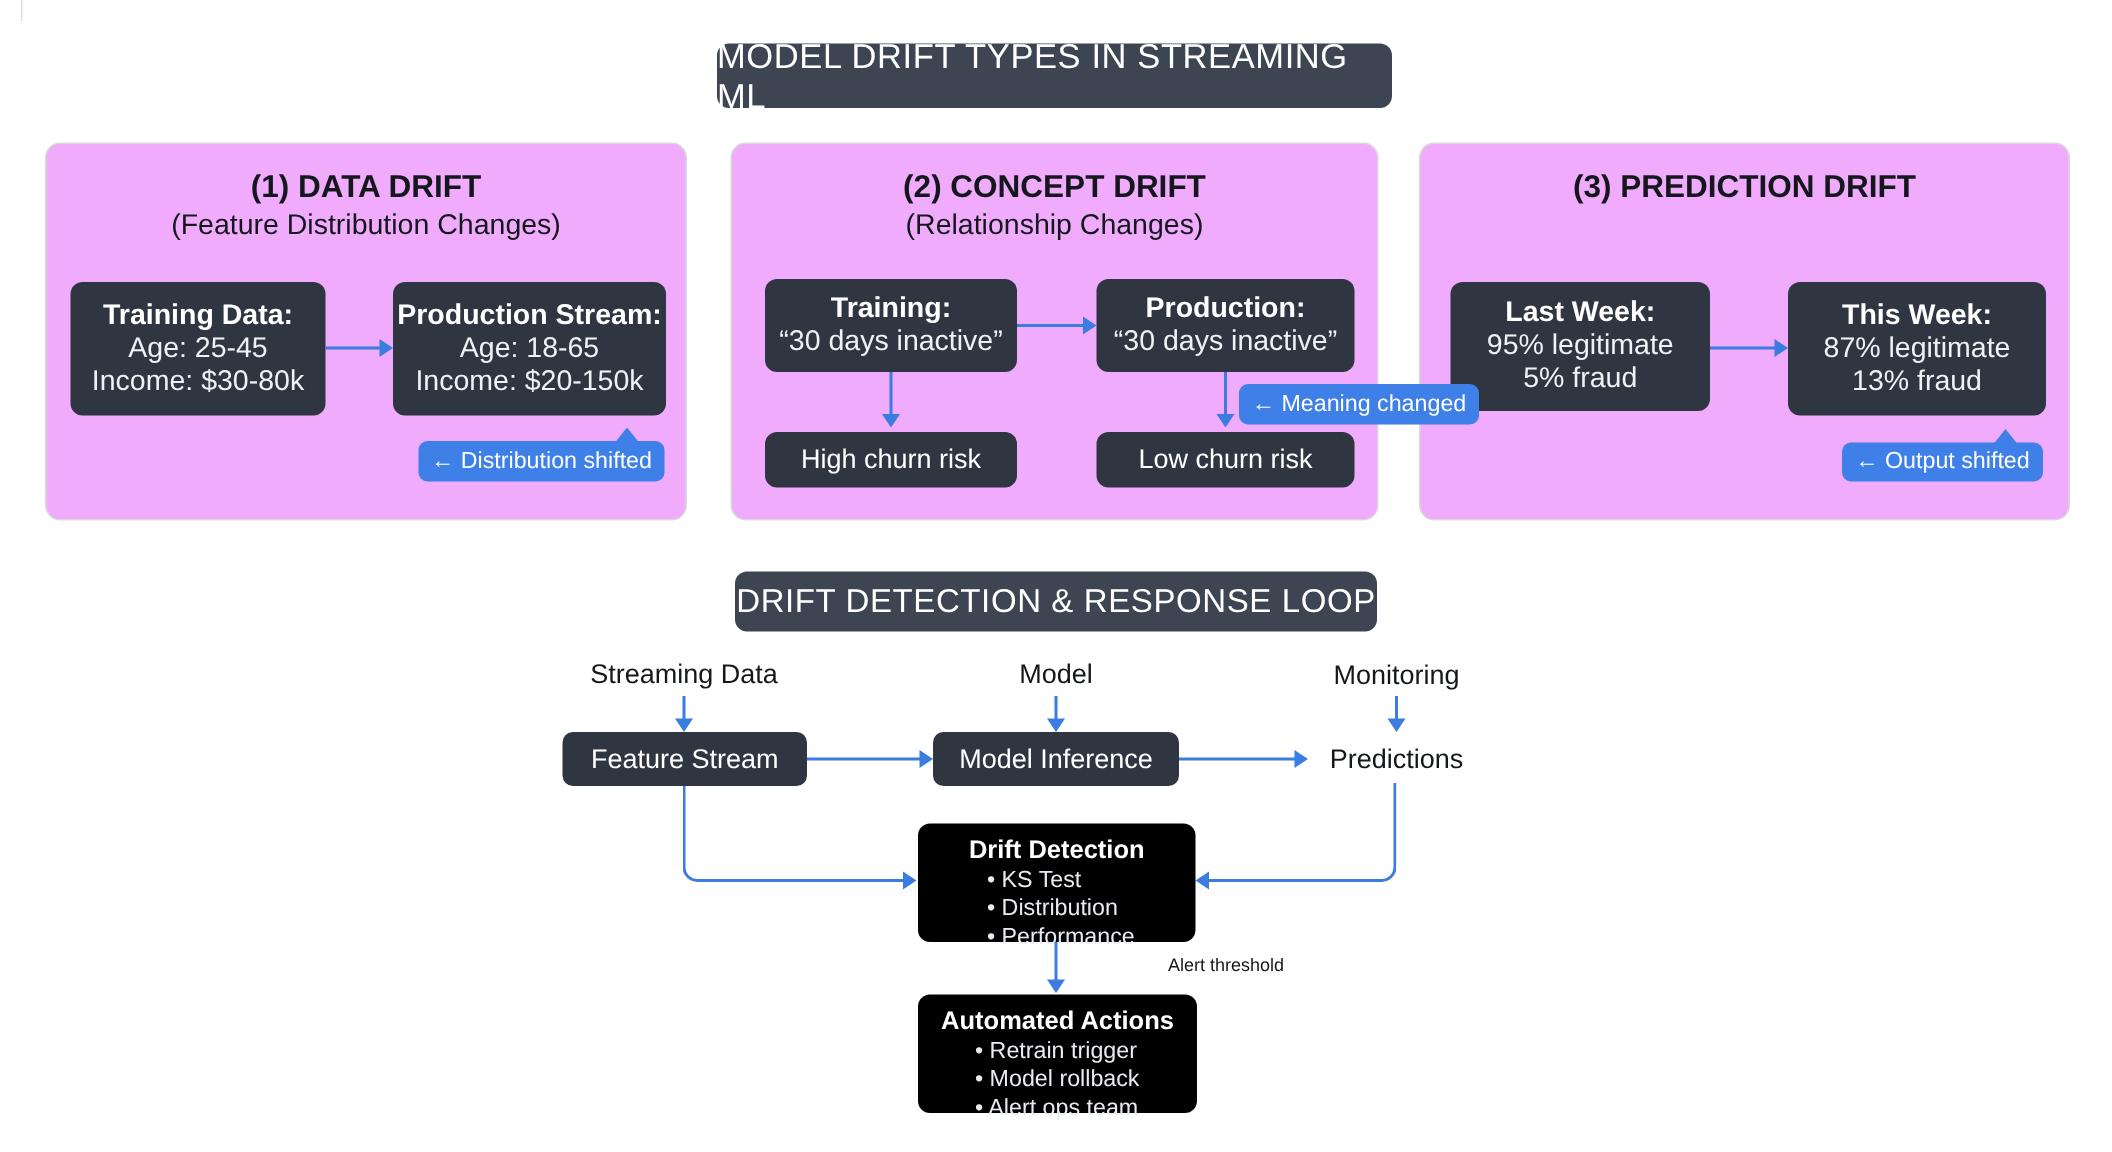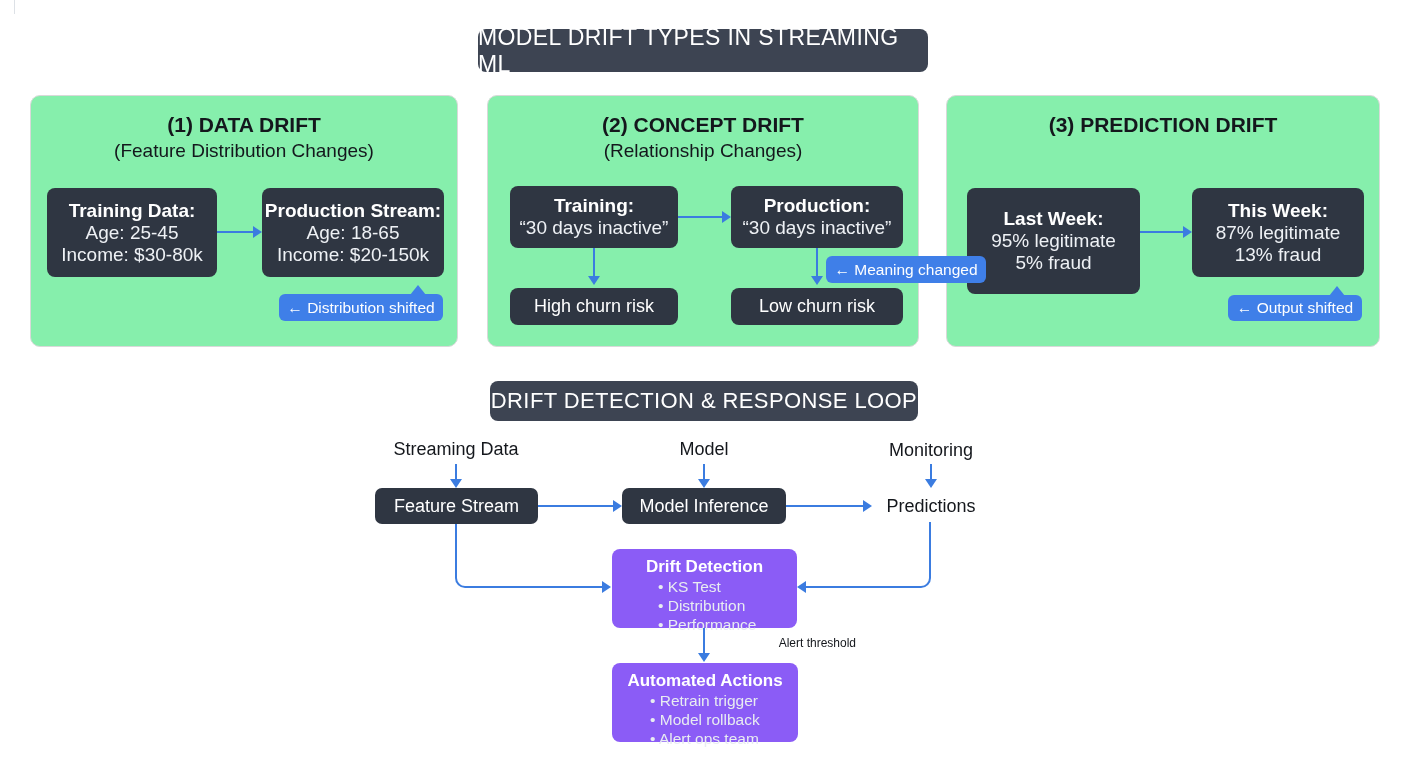--- a/index.html
+++ b/index.html
@@ -6,21 +6,21 @@
   html,body { background:#fff; }
   body { font-family:"Liberation Sans", sans-serif; color:#16181c; }
   .canvas { position:relative; width:1408px; height:768px; background:#ffffff; overflow:hidden; }
 
   .hdr-bar {
     position:absolute; background:#3d4452; color:#fff; border-radius:8px;
     display:flex; align-items:center; justify-content:center;
     font-weight:normal; letter-spacing:.4px;
   }
   .panel {
-    position:absolute; top:95px; height:252px; background:#86efac;
+    position:absolute; top:95px; height:252px; background:#f0abfc;
     border:1px solid #d9d9d9; border-radius:10px;
   }
   .panel-title { position:absolute; top:16px; left:0; right:0; text-align:center;
     font-size:21px; font-weight:bold; line-height:26px; color:#14171c; }
   .panel-sub { position:absolute; top:42px; left:0; right:0; text-align:center;
     font-size:19px; line-height:25px; color:#14171c; }
 
   .dark-box {
     position:absolute; background:#2f3642; color:#fff; border-radius:8px;
     display:flex; flex-direction:column; align-items:center; justify-content:center;
@@ -52,21 +52,21 @@
     border-left:8px solid transparent; border-right:8px solid transparent;
     border-bottom:10px solid #3f7fe8;
   }
 
   .flow-label { position:absolute; text-align:center; font-size:18px; color:#14171c; }
   .node-box {
     position:absolute; background:#2f3642; color:#fff; border-radius:7px;
     display:flex; align-items:center; justify-content:center; font-size:18px;
   }
   .list-box {
-    position:absolute; background:#8b5cf6; color:#fff; border-radius:8px;
+    position:absolute; background:#000000; color:#fff; border-radius:8px;
     padding-top:7px;
   }
   .list-box .lhdr { text-align:center; font-size:17px; font-weight:bold; line-height:21px; color:#fff; }
   .list-box .lbullet { font-size:15.5px; line-height:19px; color:#e8ecf1; padding-left:46px; }
 
   .loop-l { position:absolute; border-left:2px solid #3b7ce0; border-bottom:2px solid #3b7ce0;
     border-bottom-left-radius:10px; }
   .loop-r { position:absolute; border-right:2px solid #3b7ce0; border-bottom:2px solid #3b7ce0;
     border-bottom-right-radius:10px; }
 
@@ -128,21 +128,21 @@
 
     <div class="result-box" style="left:22px; top:192px; width:168px; height:37px;">High churn risk</div>
     <div class="result-box" style="left:243px; top:192px; width:172px; height:37px;">Low churn risk</div>
 
     <div class="badge" style="left:338px; top:160px; width:160px; height:27px;">← Meaning changed</div>
   </div>
 
   <div class="panel" style="left:946px; width:434px;">
     <div class="panel-title">(3) PREDICTION DRIFT</div>
 
-    <div class="dark-box" style="left:20px; top:92px; width:173px; height:106px;">
+    <div class="dark-box" style="left:20px; top:92px; width:173px; height:86px;">
       <div class="bhdr">Last Week:</div>
       <div class="bline">95% legitimate</div>
       <div class="bline">5% fraud</div>
     </div>
 
     <div class="hline" style="left:193px; top:135px; width:44px;"></div>
     <div class="arr-right" style="left:236px; top:130px;"></div>
 
     <div class="dark-box" style="left:245px; top:92px; width:172px; height:89px;">
       <div class="bhdr">This Week:</div>

